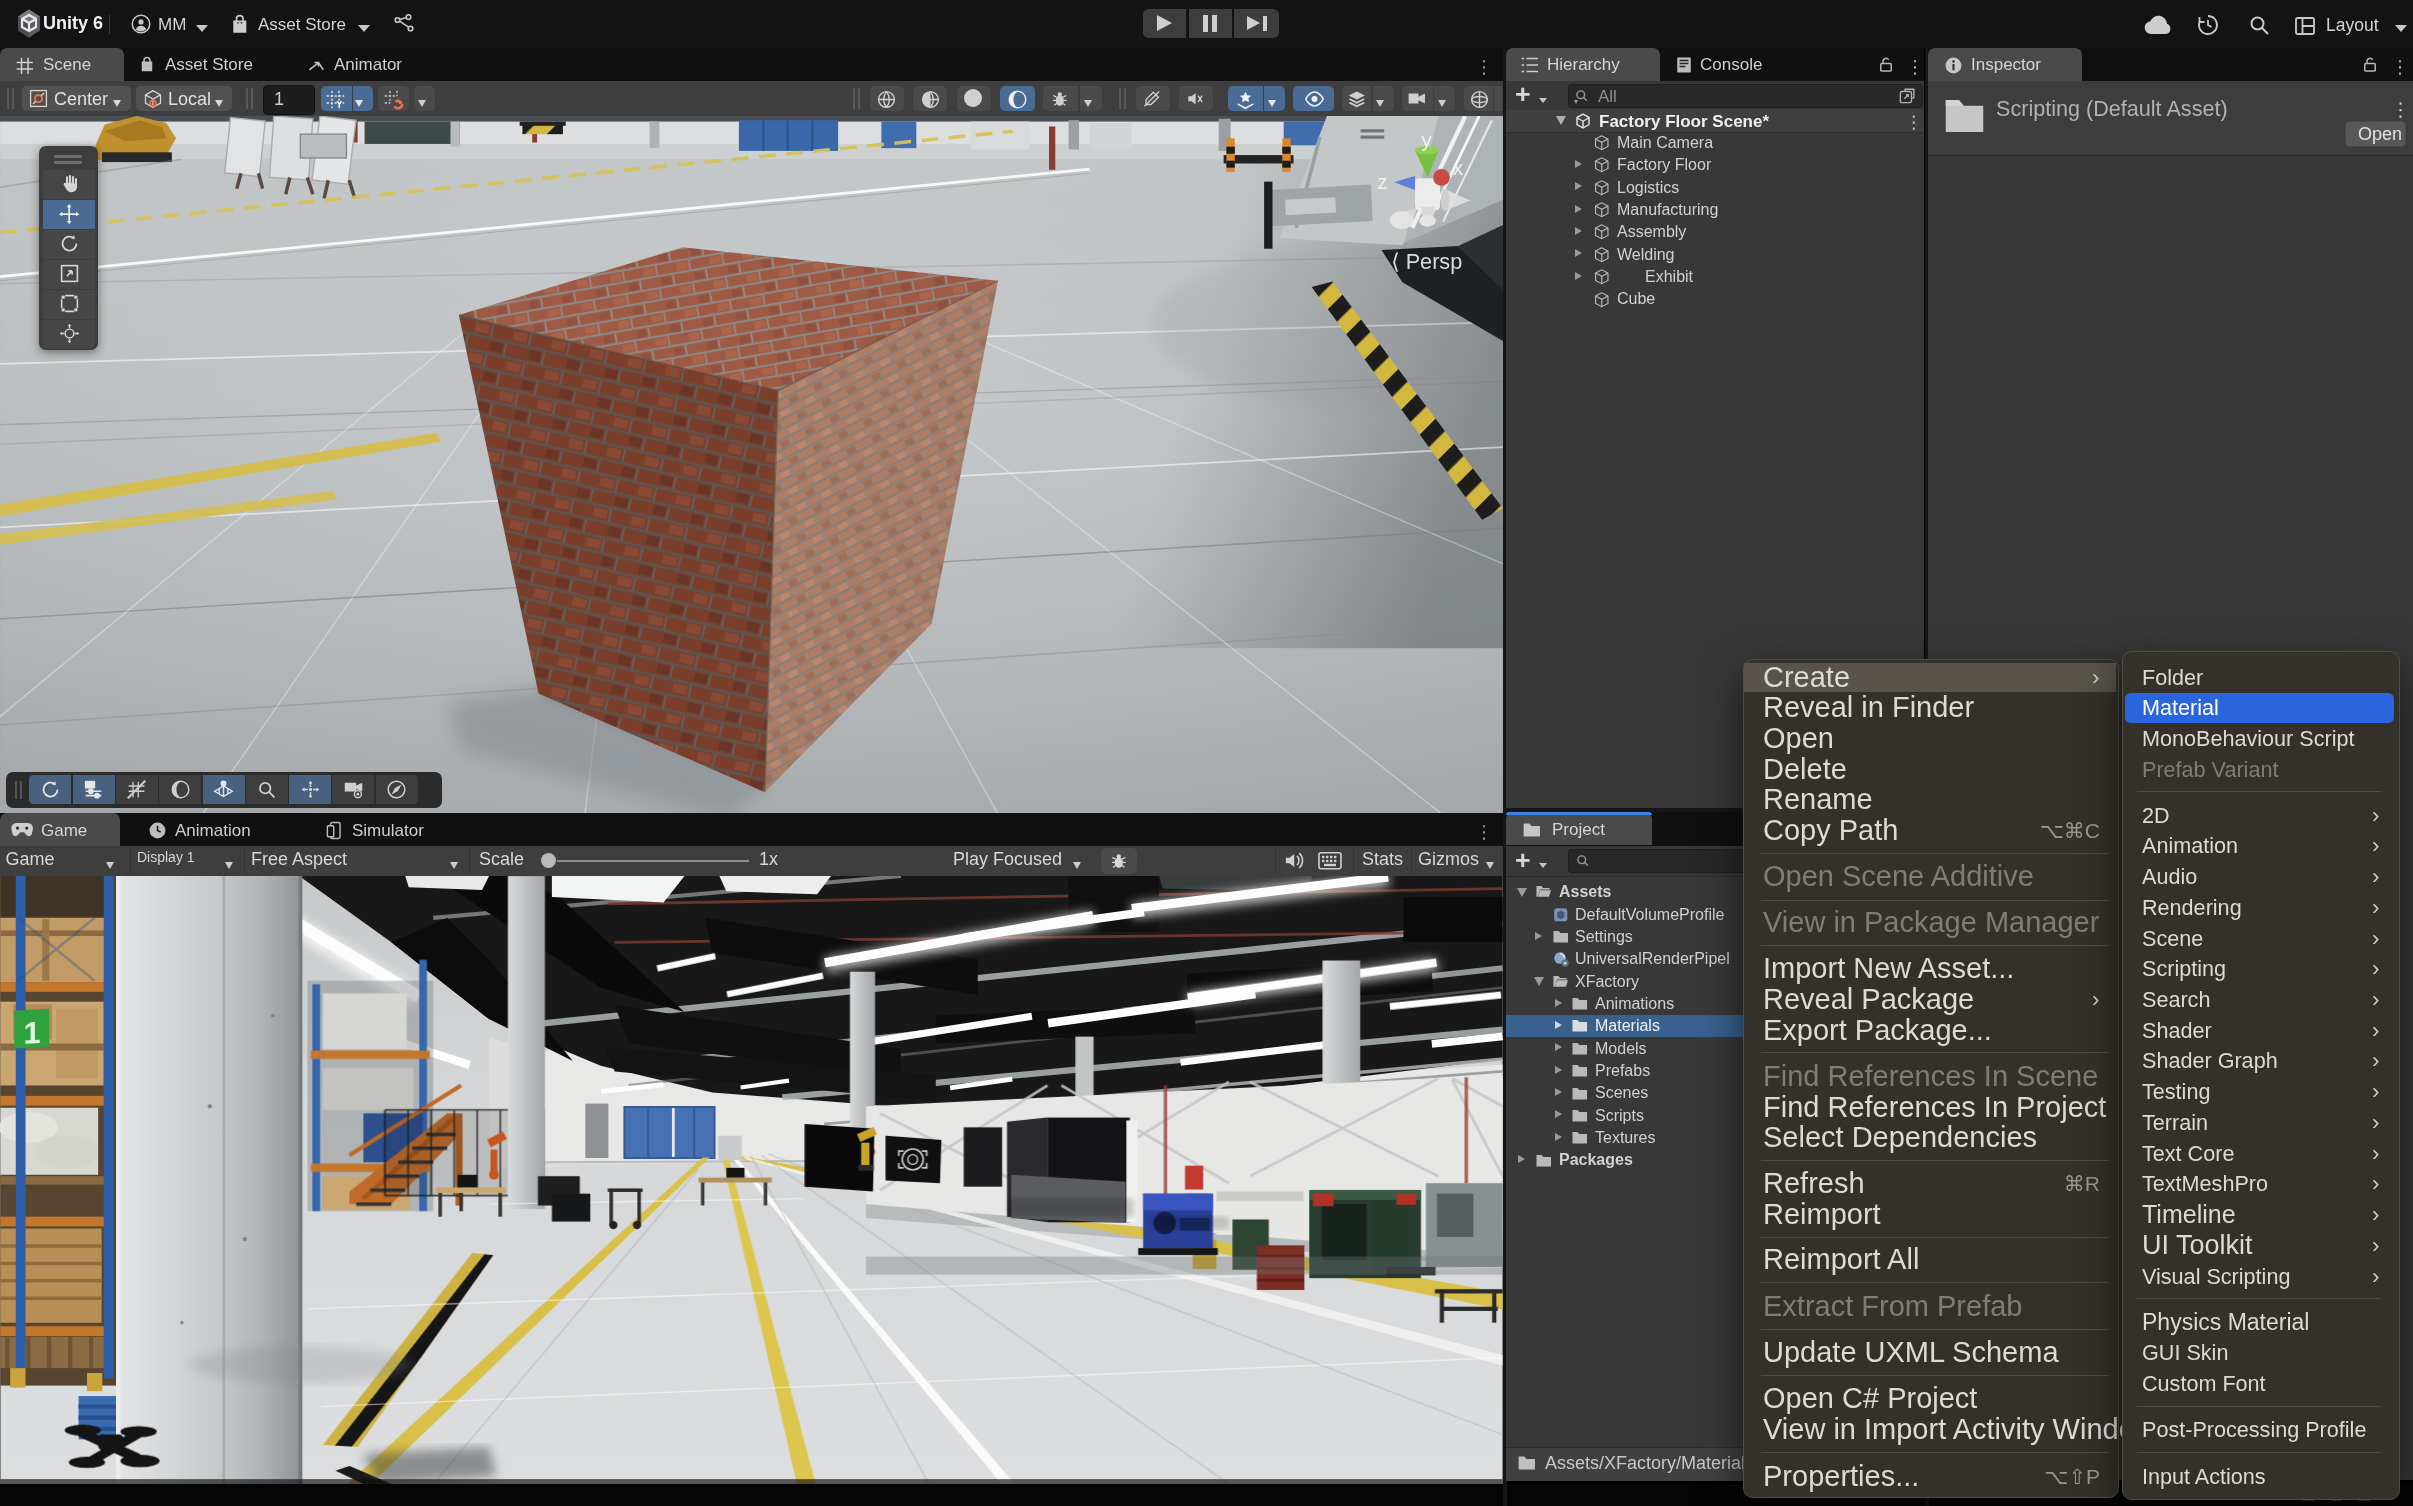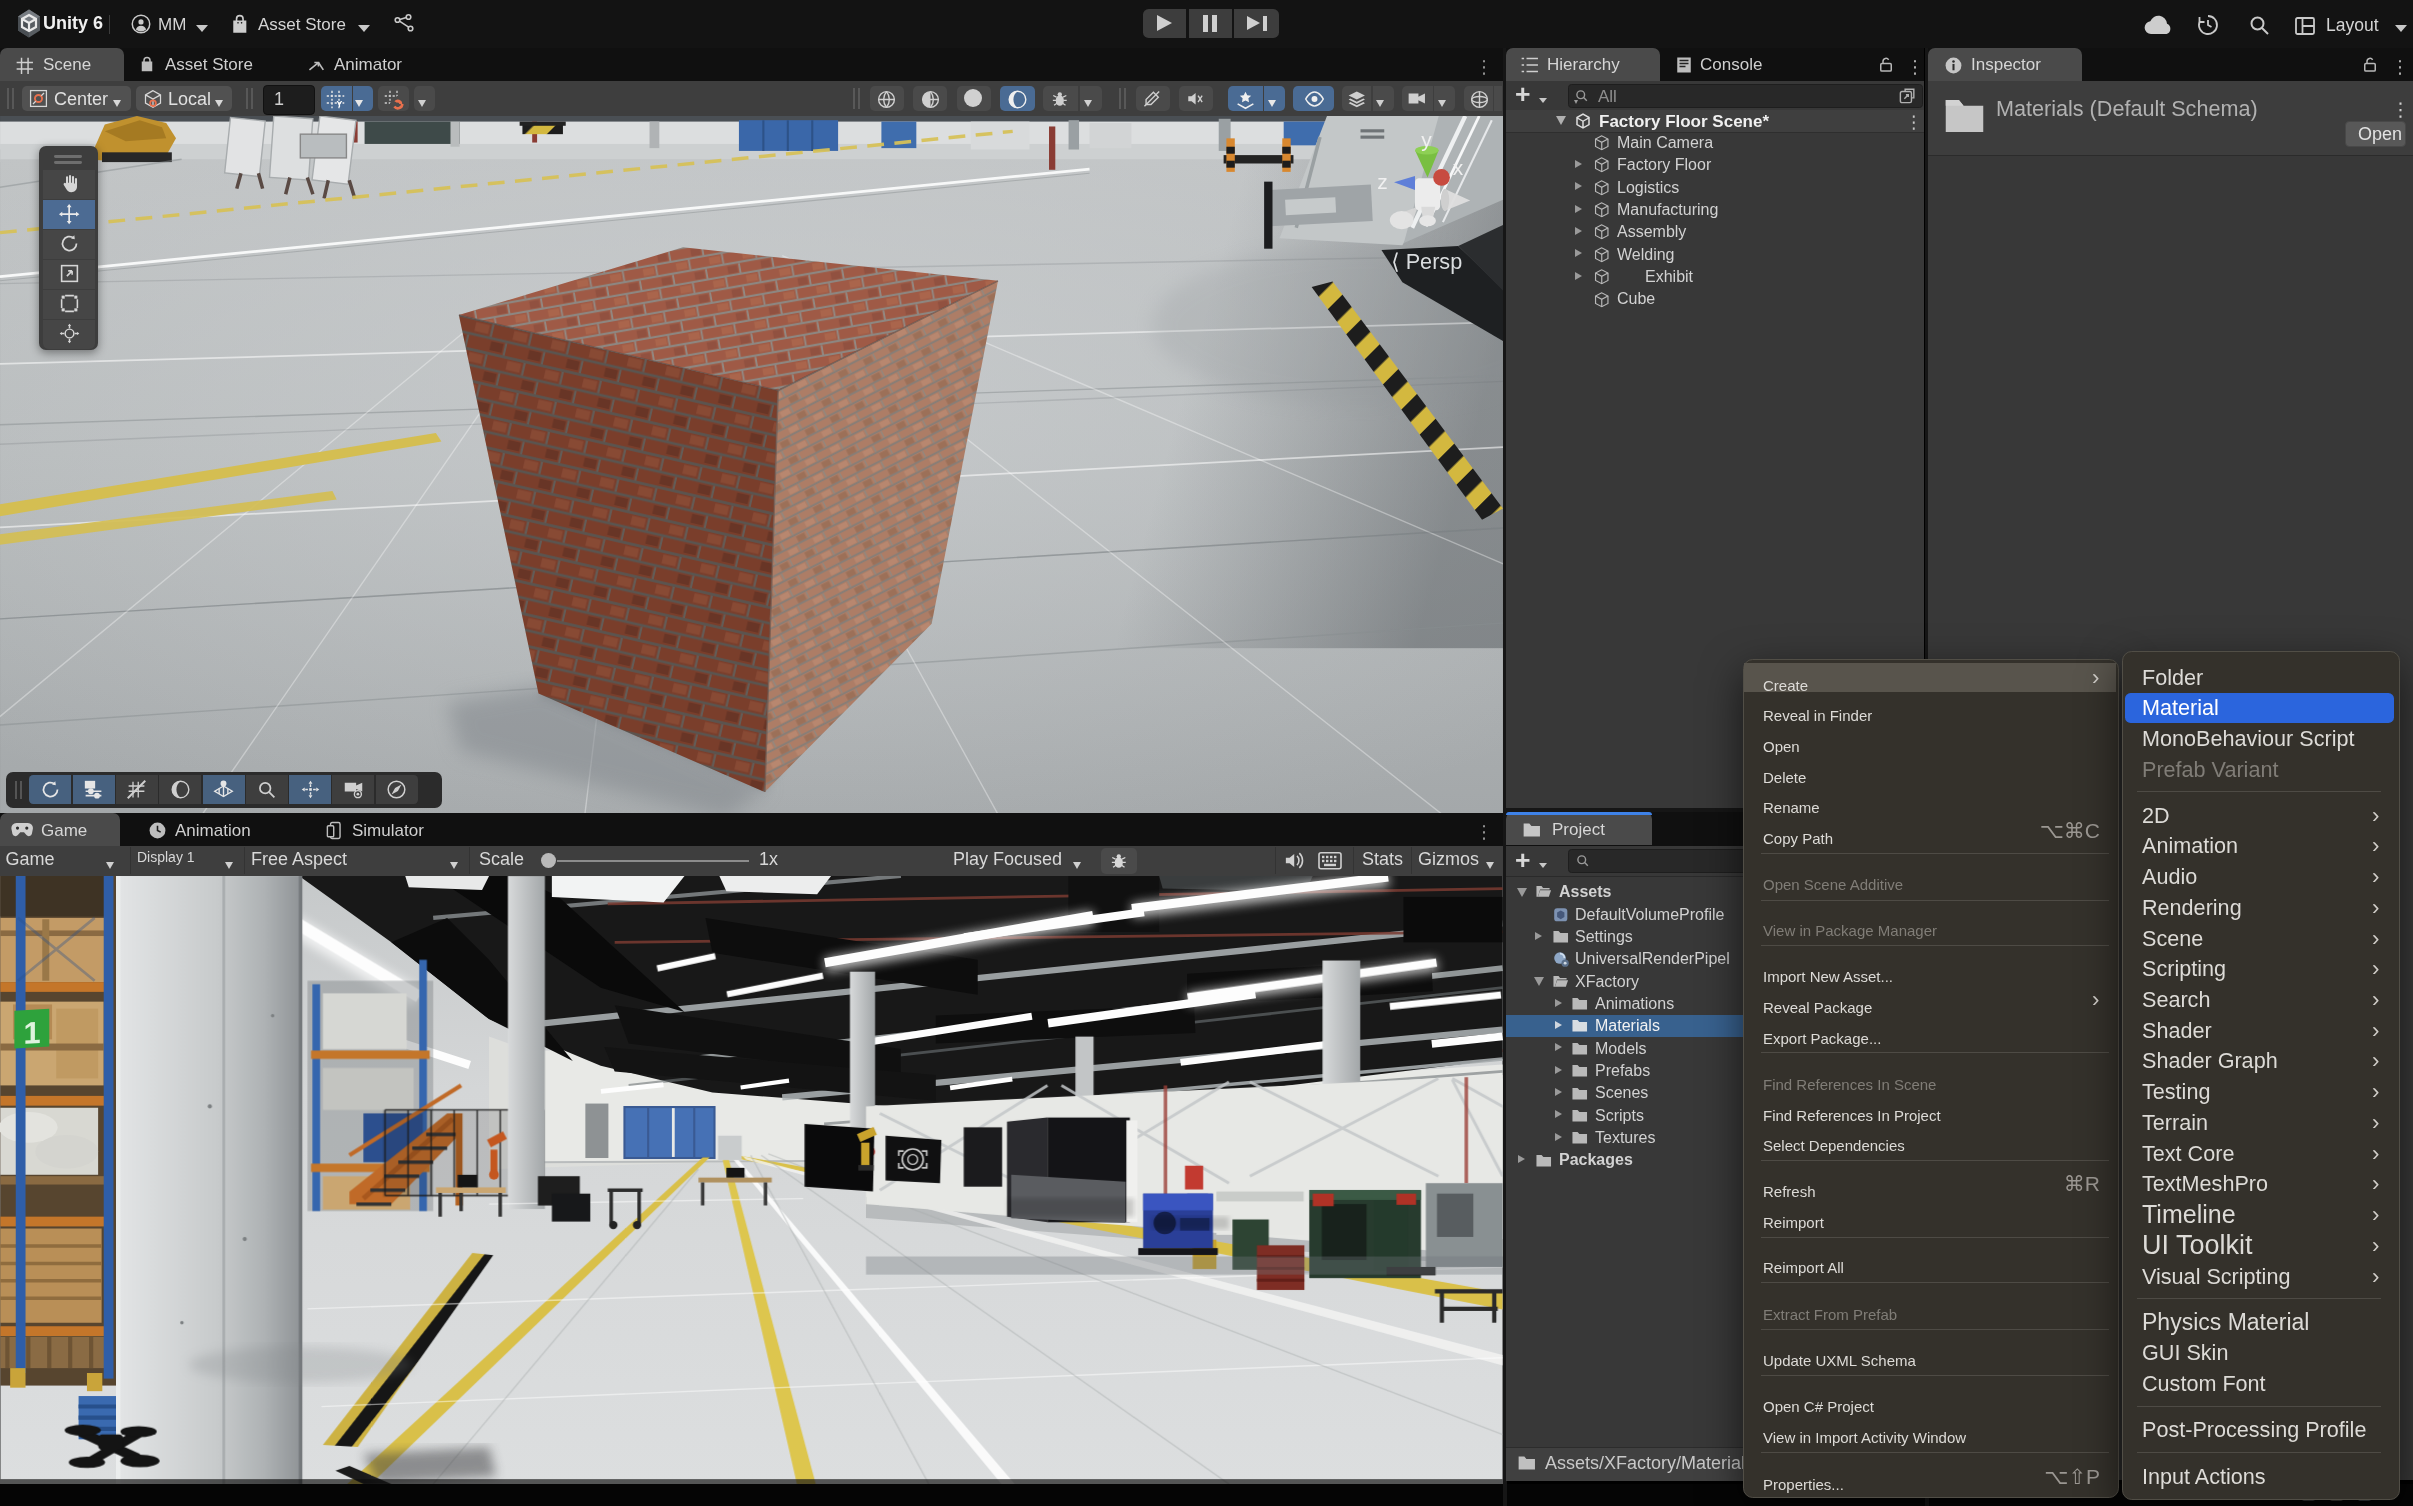--- a/index.html
+++ b/index.html
@@ -11,21 +11,21 @@
 .tabtxt{color:#d6d6d6;font-size:17px;}
 .ghosttab{position:absolute;top:0;height:33px;color:#cfcfcf;font-size:17px;}
 .tbar{background:#3e3e3e;}
 .btn{position:absolute;background:#515151;border-radius:4.9px;}
 .btn2{position:absolute;background:#4a4a4a;border-radius:4.9px;}
 .btnblue{position:absolute;background:#4a6b94;border-radius:4.9px;}
 .row{position:absolute;color:#d2d2d2;font-size:16px;line-height:22.3px;height:22.3px;white-space:nowrap;}
 .fold{position:absolute;width:0;height:0;border-left:9px solid #8f8f8f;border-top:5.6px solid transparent;border-bottom:5.6px solid transparent;}
 .foldd{position:absolute;width:0;height:0;border-top:9px solid #b0b0b0;border-left:5.6px solid transparent;border-right:5.6px solid transparent;}
 .caret{display:inline-block;width:0;height:0;border-top:7px solid #c8c8c8;border-left:4.9px solid transparent;border-right:4.9px solid transparent;vertical-align:middle;}
-.mitem{position:absolute;left:21px;right:21px;height:31px;line-height:31px;color:#dddbd7;font-size:15px;white-space:nowrap;margin-top:8px;}
+.mitem{position:absolute;left:21px;right:21px;height:31px;line-height:31px;color:#dddbd7;font-size:29px;white-space:nowrap;}
 .mdis{color:#807d77;}
 .msep{position:absolute;left:19px;right:19px;height:1.4px;background:#4e4b45;}
 </style>
 </head>
 <body>
 <div id="win">
 
 <div class="abs" style="left:0;top:0;width:2413px;height:48px;background:#131313;"></div>
 <svg class="abs" style="left:17px;top:8.4px;" width="24" height="31" viewBox="0 0 24 30">
 <polygon points="12,1 23,8 23,22 12,29 1,22 1,8" fill="#585d62"></polygon>
@@ -1120,21 +1120,21 @@
         <path d="M8 10V7a4 4 0 0 1 7.5-1.8"></path>
       </g>
     </svg>
 <div class="abs" style="left:2391px;top:56px;color:#b8b8b8;font-size:18px;">⋮</div>
 
 <div class="abs" style="left:1928px;top:81px;width:485px;height:74px;background:#3d3d3d;border-bottom:1.4px solid #2b2b2b;"></div>
 <svg class="abs" style="left:1942px;top:94px;" width="45" height="42" viewBox="0 0 24 22">
       <path fill="#c6c6c6" d="M2 3h7l2.5 3H22v14H2z"></path>
       <path fill="#d2d2d2" d="M2 3h7l2.5 3H2z"></path>
     </svg>
-<div class="abs" style="left:1996px;top:96px;color:#b2b2b2;font-size:21.6px;">Materials (Default Schema)</div>
+<div class="abs" style="left:1996px;top:96px;color:#b2b2b2;font-size:21.6px;">Scripting (Default Asset)</div>
 <div class="abs" style="left:2391px;top:98px;color:#cfcfcf;font-size:19px;">⋮</div>
 <div class="abs" style="left:2345px;top:121px;width:59px;height:24.4px;background:#585858;border-radius:4.2px;border:0.7px solid #484848;"></div>
 <div class="abs" style="left:2358px;top:124px;color:#e2e2e2;font-size:18px;">Open</div>
 
 <div class="abs" style="left:1743px;top:659px;width:374px;height:837px;background:#34312b;border:1.4px solid #514e46;border-radius:9.8px;box-shadow:0 14px 42px rgba(0,0,0,.6);"></div>
 <div class="abs" style="left:1744px;top:663px;width:372px;height:29px;background:#58544c;"></div>
 <div class="mitem" style="left:1763px;top:662px;width:335px;">Create</div>
 <div class="abs" style="left:2092px;top:662px;color:#cfccc7;font-size:22.3px;line-height:31px;">›</div>
 <div class="mitem" style="left:1763px;top:692px;width:335px;">Reveal in Finder</div>
 <div class="mitem" style="left:1763px;top:723px;width:335px;">Open</div>

